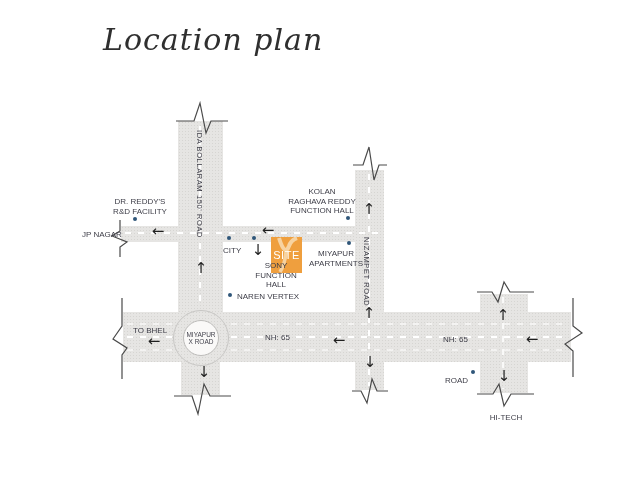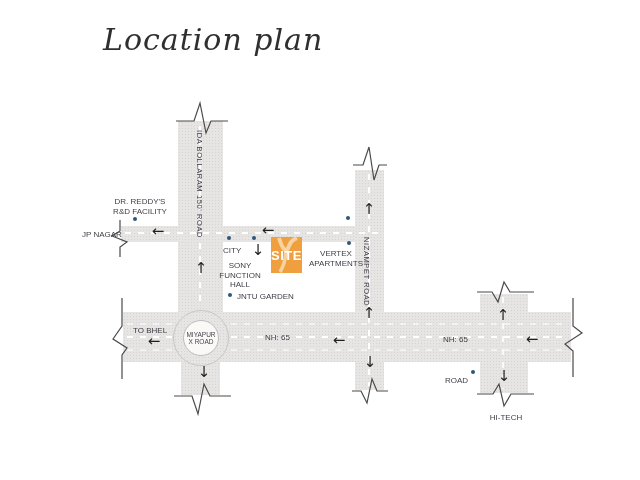--- a/index.html
+++ b/index.html
@@ -40,21 +40,21 @@
   .lbl{position:absolute;font-size:8px;line-height:9.5px;color:#3d3d47;
        white-space:pre-line;text-align:center;}
   .ctr{transform:translateX(-50%);}
   .lbl-title{position:absolute;left:103px;top:22px;font-family:"DejaVu Serif",serif;
              font-style:italic;font-size:30px;color:#2f2f2f;letter-spacing:1px;white-space:nowrap;}
   .lbl-dr{left:140px;top:197px;}
   .lbl-jp{left:82px;top:230px;text-align:left;}
   .lbl-kolan{left:322px;top:187px;}
   .lbl-hdfc{left:223px;top:246px;text-align:left;}
   .lbl-vertex{left:336px;top:249px;}
-  .lbl-sony{left:240px;top:261px;}
+  .lbl-sony{left:276px;top:261px;}
   .lbl-naren{left:237px;top:292px;text-align:left;}
   .lbl-bhel{left:133px;top:326px;text-align:left;}
   .lbl-nh-w{left:265px;top:333px;text-align:left;}
   .lbl-nh-e{left:443px;top:335px;text-align:left;}
   .lbl-jntu{left:445px;top:376px;text-align:left;}
   .lbl-hitech{left:506px;top:401px;margin-top:12px;}
   .lbl-vert{position:absolute;writing-mode:vertical-rl;font-size:7.5px;color:#3d3d47;
             letter-spacing:.6px;white-space:nowrap;}
   .lbl-ida{left:195px;top:130px;}
   .lbl-niz{left:362px;top:237px;}
@@ -82,21 +82,21 @@
   .a-nh-r{left:522px;top:329px;}
   .a-stub{left:194px;top:362px;}
   .a-ht-up{left:493px;top:305px;}
   .a-ht-dn{left:494px;top:366px;}
   
   .breaks{position:absolute;left:0;top:0;pointer-events:none;}
   
   .site{position:absolute;left:271px;top:237px;width:31px;height:36px;background:#ef9f3e;
         display:flex;align-items:center;justify-content:center;overflow:hidden;}
   .site svg{position:absolute;left:0;top:0;}
-  .site .site-txt{position:relative;color:#fff;font-weight:bold;font-size:13px;
+  .site .site-txt{position:relative;color:#fff;font-weight:normal;font-size:11px;
                   letter-spacing:.5px;}
 </style>
 </head>
 <body>
 
 <div class="canvas">
 
   <div class="lbl-title">Location plan</div>
 
   <div class="road road-ida"></div>
@@ -158,27 +158,30 @@
   <span class="dot dot-hdfc"></span>
   <span class="dot dot-sony"></span>
   <span class="dot dot-kolan"></span>
   <span class="dot dot-vertex"></span>
   <span class="dot dot-naren"></span>
   <span class="dot dot-jntu"></span>
 
   <div class="lbl ctr lbl-dr">DR. REDDY'S
 R&amp;D FACILITY</div>
   <div class="lbl lbl-jp">JP NAGAR</div>
+  <div class="lbl ctr lbl-kolan">KOLAN
+RAGHAVA REDDY
+FUNCTION HALL</div>
   <div class="lbl lbl-hdfc">CITY</div>
-  <div class="lbl ctr lbl-vertex">VERTEX
+  <div class="lbl ctr lbl-vertex">MIYAPUR
 APARTMENTS</div>
   <div class="lbl ctr lbl-sony">SONY
 FUNCTION
 HALL</div>
-  <div class="lbl lbl-naren">JNTU GARDEN</div>
+  <div class="lbl lbl-naren">NAREN VERTEX</div>
   <div class="lbl lbl-bhel">TO BHEL</div>
   <div class="lbl lbl-nh-w">NH: 65</div>
   <div class="lbl lbl-nh-e">NH: 65</div>
   <div class="lbl lbl-jntu">ROAD</div>
   <div class="lbl ctr lbl-hitech">HI-TECH
 CITY
 ROAD</div>
   <div class="lbl-vert lbl-ida">IDA BOLLARAM  150' ROAD</div>
   <div class="lbl-vert lbl-niz">NIZAMPET ROAD</div>
 

